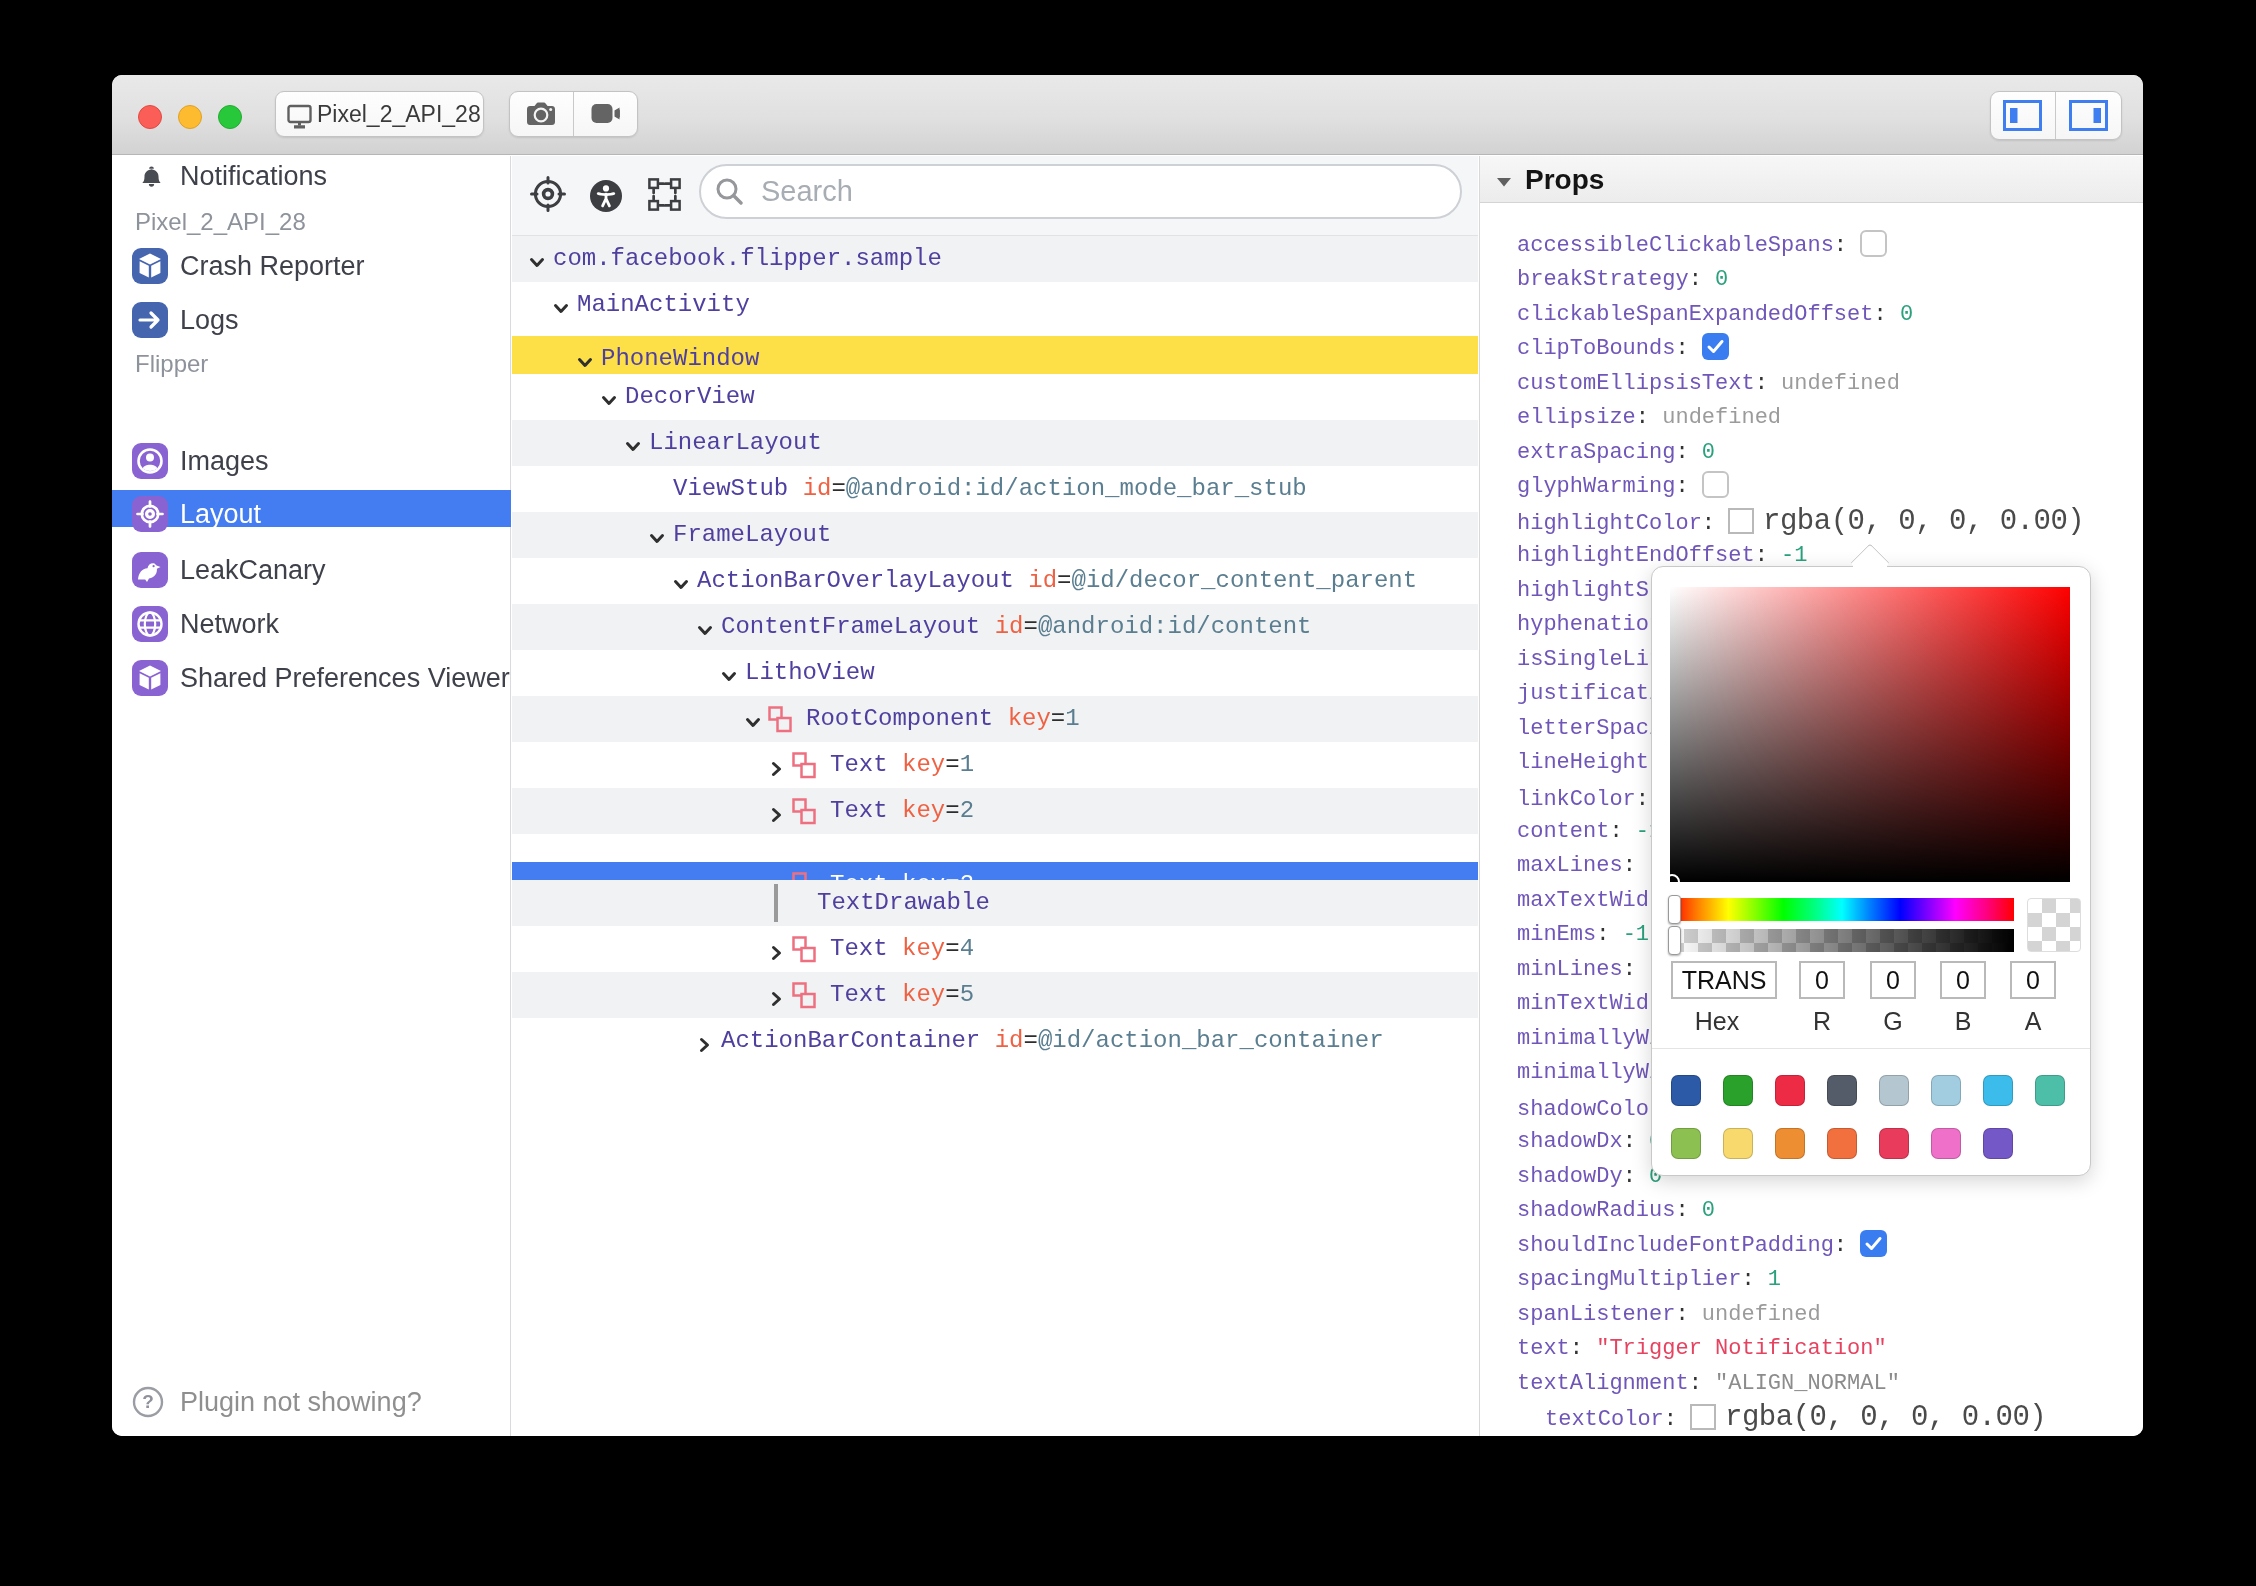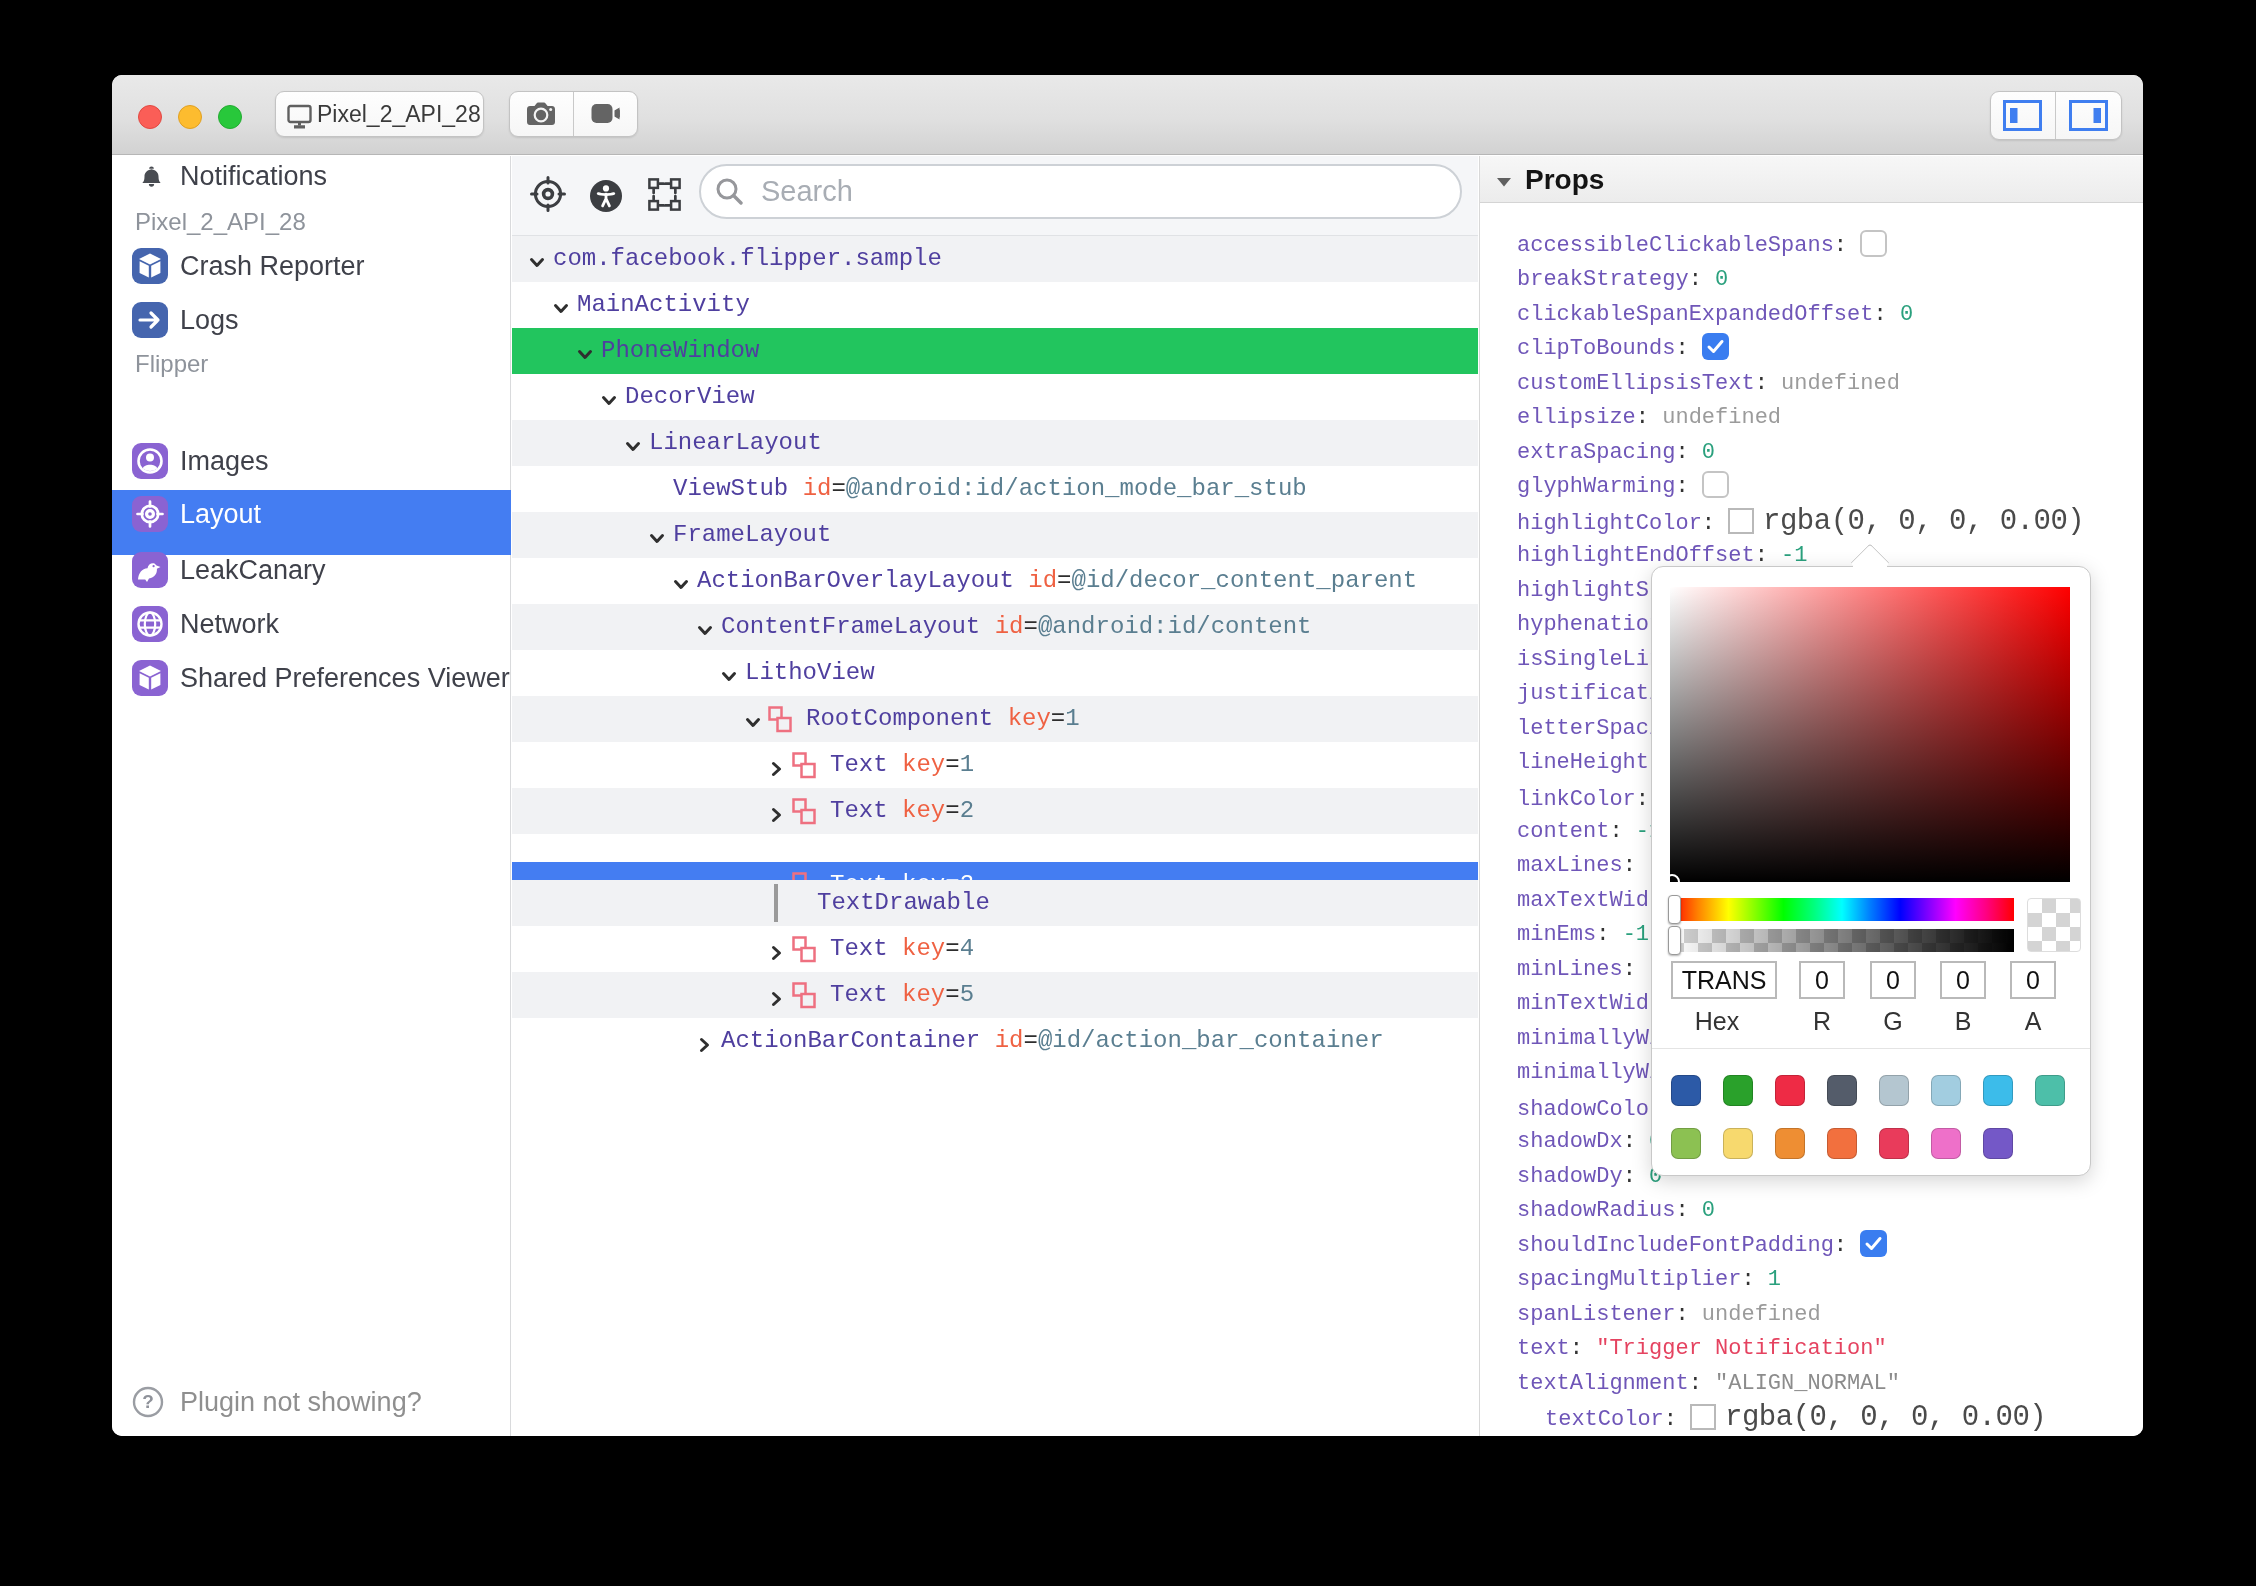--- a/index.html
+++ b/index.html
@@ -100,21 +100,21 @@
       </div>
 <div class="slabel" style="top:190px;">Flipper</div>
 <div class="srow" style="top:278px;">
         <div class="sicon" style="background:#8a63d2;"><svg width="36" height="36" viewBox="0 0 36 36" style="">
             <circle cx="18" cy="18" r="11.5" fill="none" stroke="#fff" stroke-width="2.6"></circle>
             <circle cx="18" cy="14.5" r="4" fill="#fff"></circle>
             <path d="M10.8 25.5 C12 20.5 24 20.5 25.2 25.5 A 11.5 11.5 0 0 1 10.8 25.5 Z" fill="#fff"></path>
           </svg></div>
         <div class="stext" style="">Images</div>
       </div>
-<div class="srow" style="top:334px;height:65px;background:#447df2;">
+<div class="srow" style="top:334px;height:37px;background:#447df2;">
         <div class="sicon" style="background:#8a63d2;top:6px;"><svg width="36" height="36" viewBox="0 0 36 36" style="">
             <circle cx="18" cy="18" r="8.2" fill="none" stroke="#fff" stroke-width="2.7"></circle>
             <path d="M18 5.5 V10.5 M18 25.5 V30.5 M5.5 18 H10.5 M25.5 18 H30.5" stroke="#fff" stroke-width="2.7" stroke-linecap="round"></path>
             <circle cx="18" cy="18" r="3.4" fill="none" stroke="#fff" stroke-width="3.2"></circle>
           </svg></div>
         <div class="stext" style="color:#fff;height:49px;line-height:49px;">Layout</div>
       </div>
 <div class="srow" style="top:387px;">
         <div class="sicon" style="background:#8a63d2;"><svg width="36" height="36" viewBox="0 0 36 36" style="">
             <path d="M6 27.5 C6.5 21 10 16.5 15.5 16.2 C16 12.5 19.5 10.5 22.5 11.5 L24.5 13.5 L28.5 15 L24.9 16.8 C25.3 21.5 22.5 25.8 17 26.5 L15 30 L13.2 27.4 Z" fill="#fff"></path>
@@ -177,21 +177,21 @@
             <path d="M2.5 4.5 L8 10.5 L13.5 4.5" stroke="#2f2f2f" stroke-width="3" fill="none" stroke-linecap="round" stroke-linejoin="round"></path>
           </svg></div>
         <div class="trt" style="left:41px;"><span class="tname">com.facebook.flipper.sample</span></div>
       </div>
 <div class="trow" style="top:126px;background:#fff;">
         <div style="position:absolute;left:41px;top:15px;"><svg width="16" height="16" viewBox="0 0 16 16" style="">
             <path d="M2.5 4.5 L8 10.5 L13.5 4.5" stroke="#2f2f2f" stroke-width="3" fill="none" stroke-linecap="round" stroke-linejoin="round"></path>
           </svg></div>
         <div class="trt" style="left:65px;"><span class="tname">MainActivity</span></div>
       </div>
-<div class="trow" style="top:172px;background:#22c55e;">
+<div class="trow" style="top:180px;background:#fde047;">
         <div style="position:absolute;left:65px;top:15px;"><svg width="16" height="16" viewBox="0 0 16 16" style="">
             <path d="M2.5 4.5 L8 10.5 L13.5 4.5" stroke="#2f2f2f" stroke-width="3" fill="none" stroke-linecap="round" stroke-linejoin="round"></path>
           </svg></div>
         <div class="trt" style="left:89px;"><span class="tname">PhoneWindow</span></div>
       </div>
 <div class="trow" style="top:218px;background:#fff;">
         <div style="position:absolute;left:89px;top:15px;"><svg width="16" height="16" viewBox="0 0 16 16" style="">
             <path d="M2.5 4.5 L8 10.5 L13.5 4.5" stroke="#2f2f2f" stroke-width="3" fill="none" stroke-linecap="round" stroke-linejoin="round"></path>
           </svg></div>
         <div class="trt" style="left:113px;"><span class="tname">DecorView</span></div>

